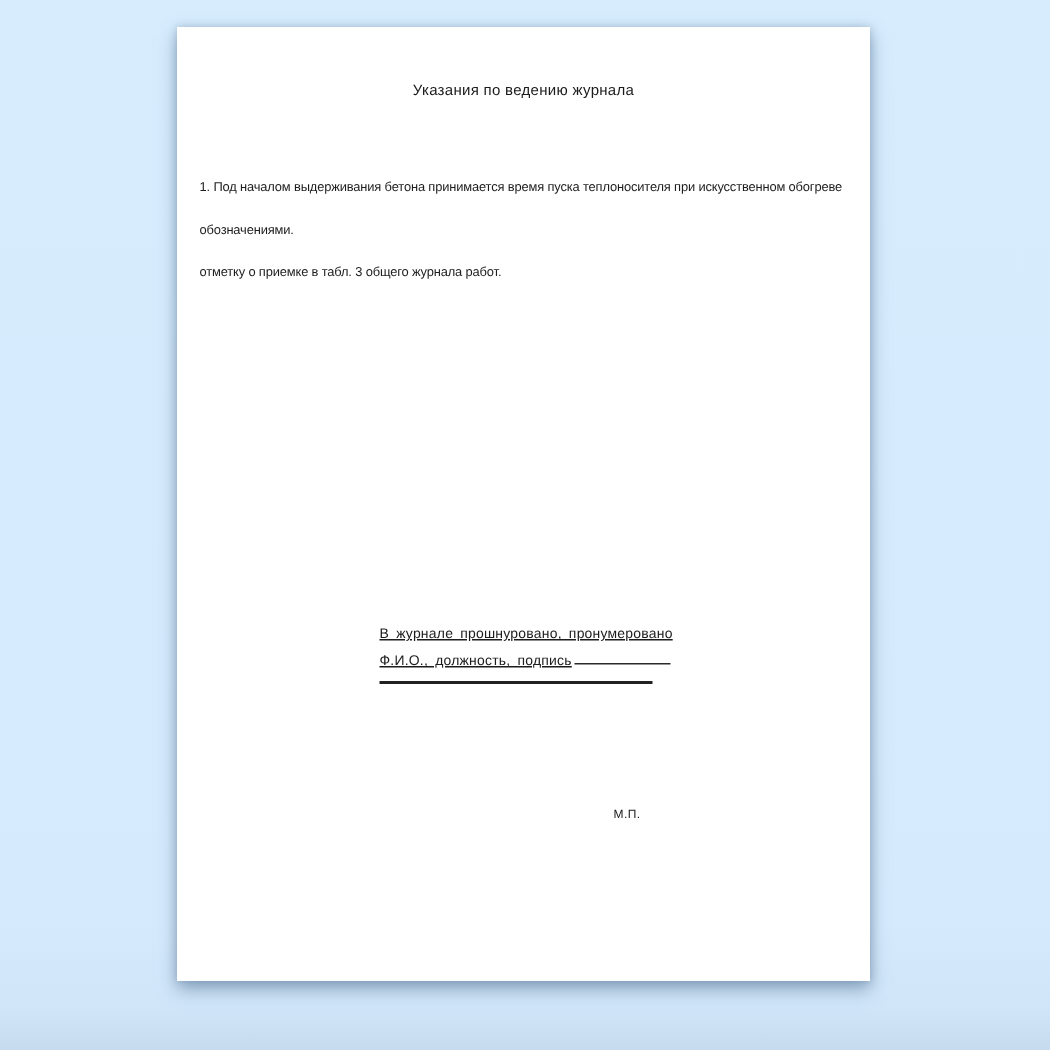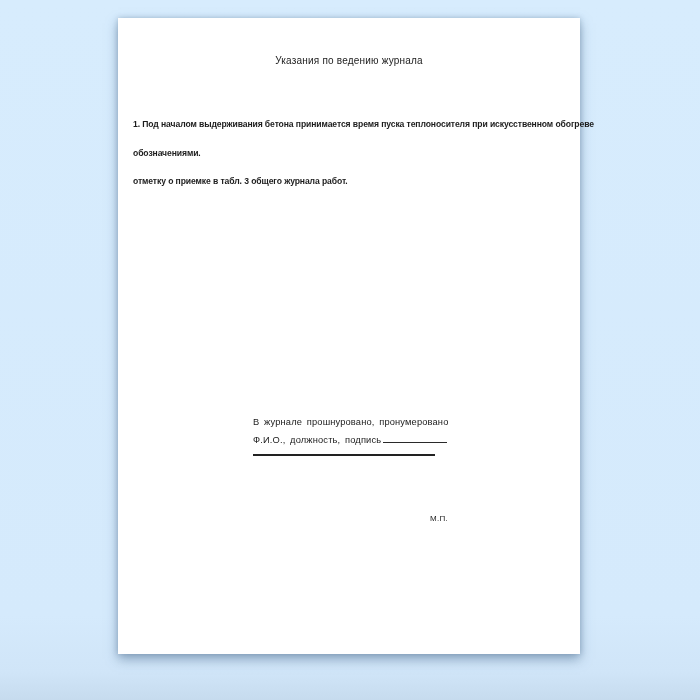--- a/index.html
+++ b/index.html
@@ -30,41 +30,42 @@
     font-size: 10px;
     letter-spacing: 0.2px;
     color: #1b1b1b;
   }
   .doc-body {
     margin: 52px 28px 0 15px;
     font-size: 8.6px;
     letter-spacing: -0.1px;
     color: #1d1d1d;
   }
-  .para { margin: 0 0 15px 0; font-weight: bold; }
+  .para { margin: 0 0 15px 0; }
   .para-line {
     display: block;
     white-space: pre;
     line-height: 13.5px;
   }
   .cert {
     position: absolute;
     left: 135px;
     top: 395px;
     width: 205px;
     font-size: 9.3px;
     letter-spacing: 0.15px;
     word-spacing: 2px;
     color: #1b1b1b;
   }
   .cert-line {
     display: block;
     height: 18px;
     line-height: 18px;
     white-space: nowrap;
+    text-decoration: underline;
   }
   .blank {
     display: inline-block;
     height: 8px;
     border-bottom: 1px solid #2a2a2a;
     vertical-align: baseline;
     margin: 0 2px;
   }
   .blank-sheets { width: 57px; }
   .blank-day { width: 14px; margin: 0 1px; }
@@ -72,25 +73,24 @@
   .blank-year { width: 13px; margin: 0 1px; }
   .blank-signature { width: 64px; }
   .cert-rule {
     margin-top: 5px;
     width: 182px;
     border-top: 2px solid #222222;
   }
   .stamp {
     position: absolute;
     left: 291px;
-    top: 496px;
+    top: 520px;
     font-size: 8px;
     letter-spacing: 0.3px;
     color: #1b1b1b;
-    margin-left: 21px;
   }
 </style>
 </head>
 <body>
 
 <div class="scene">
   <div class="sheet">
 
     <div class="doc-title">Указания по ведению журнала</div>
 

